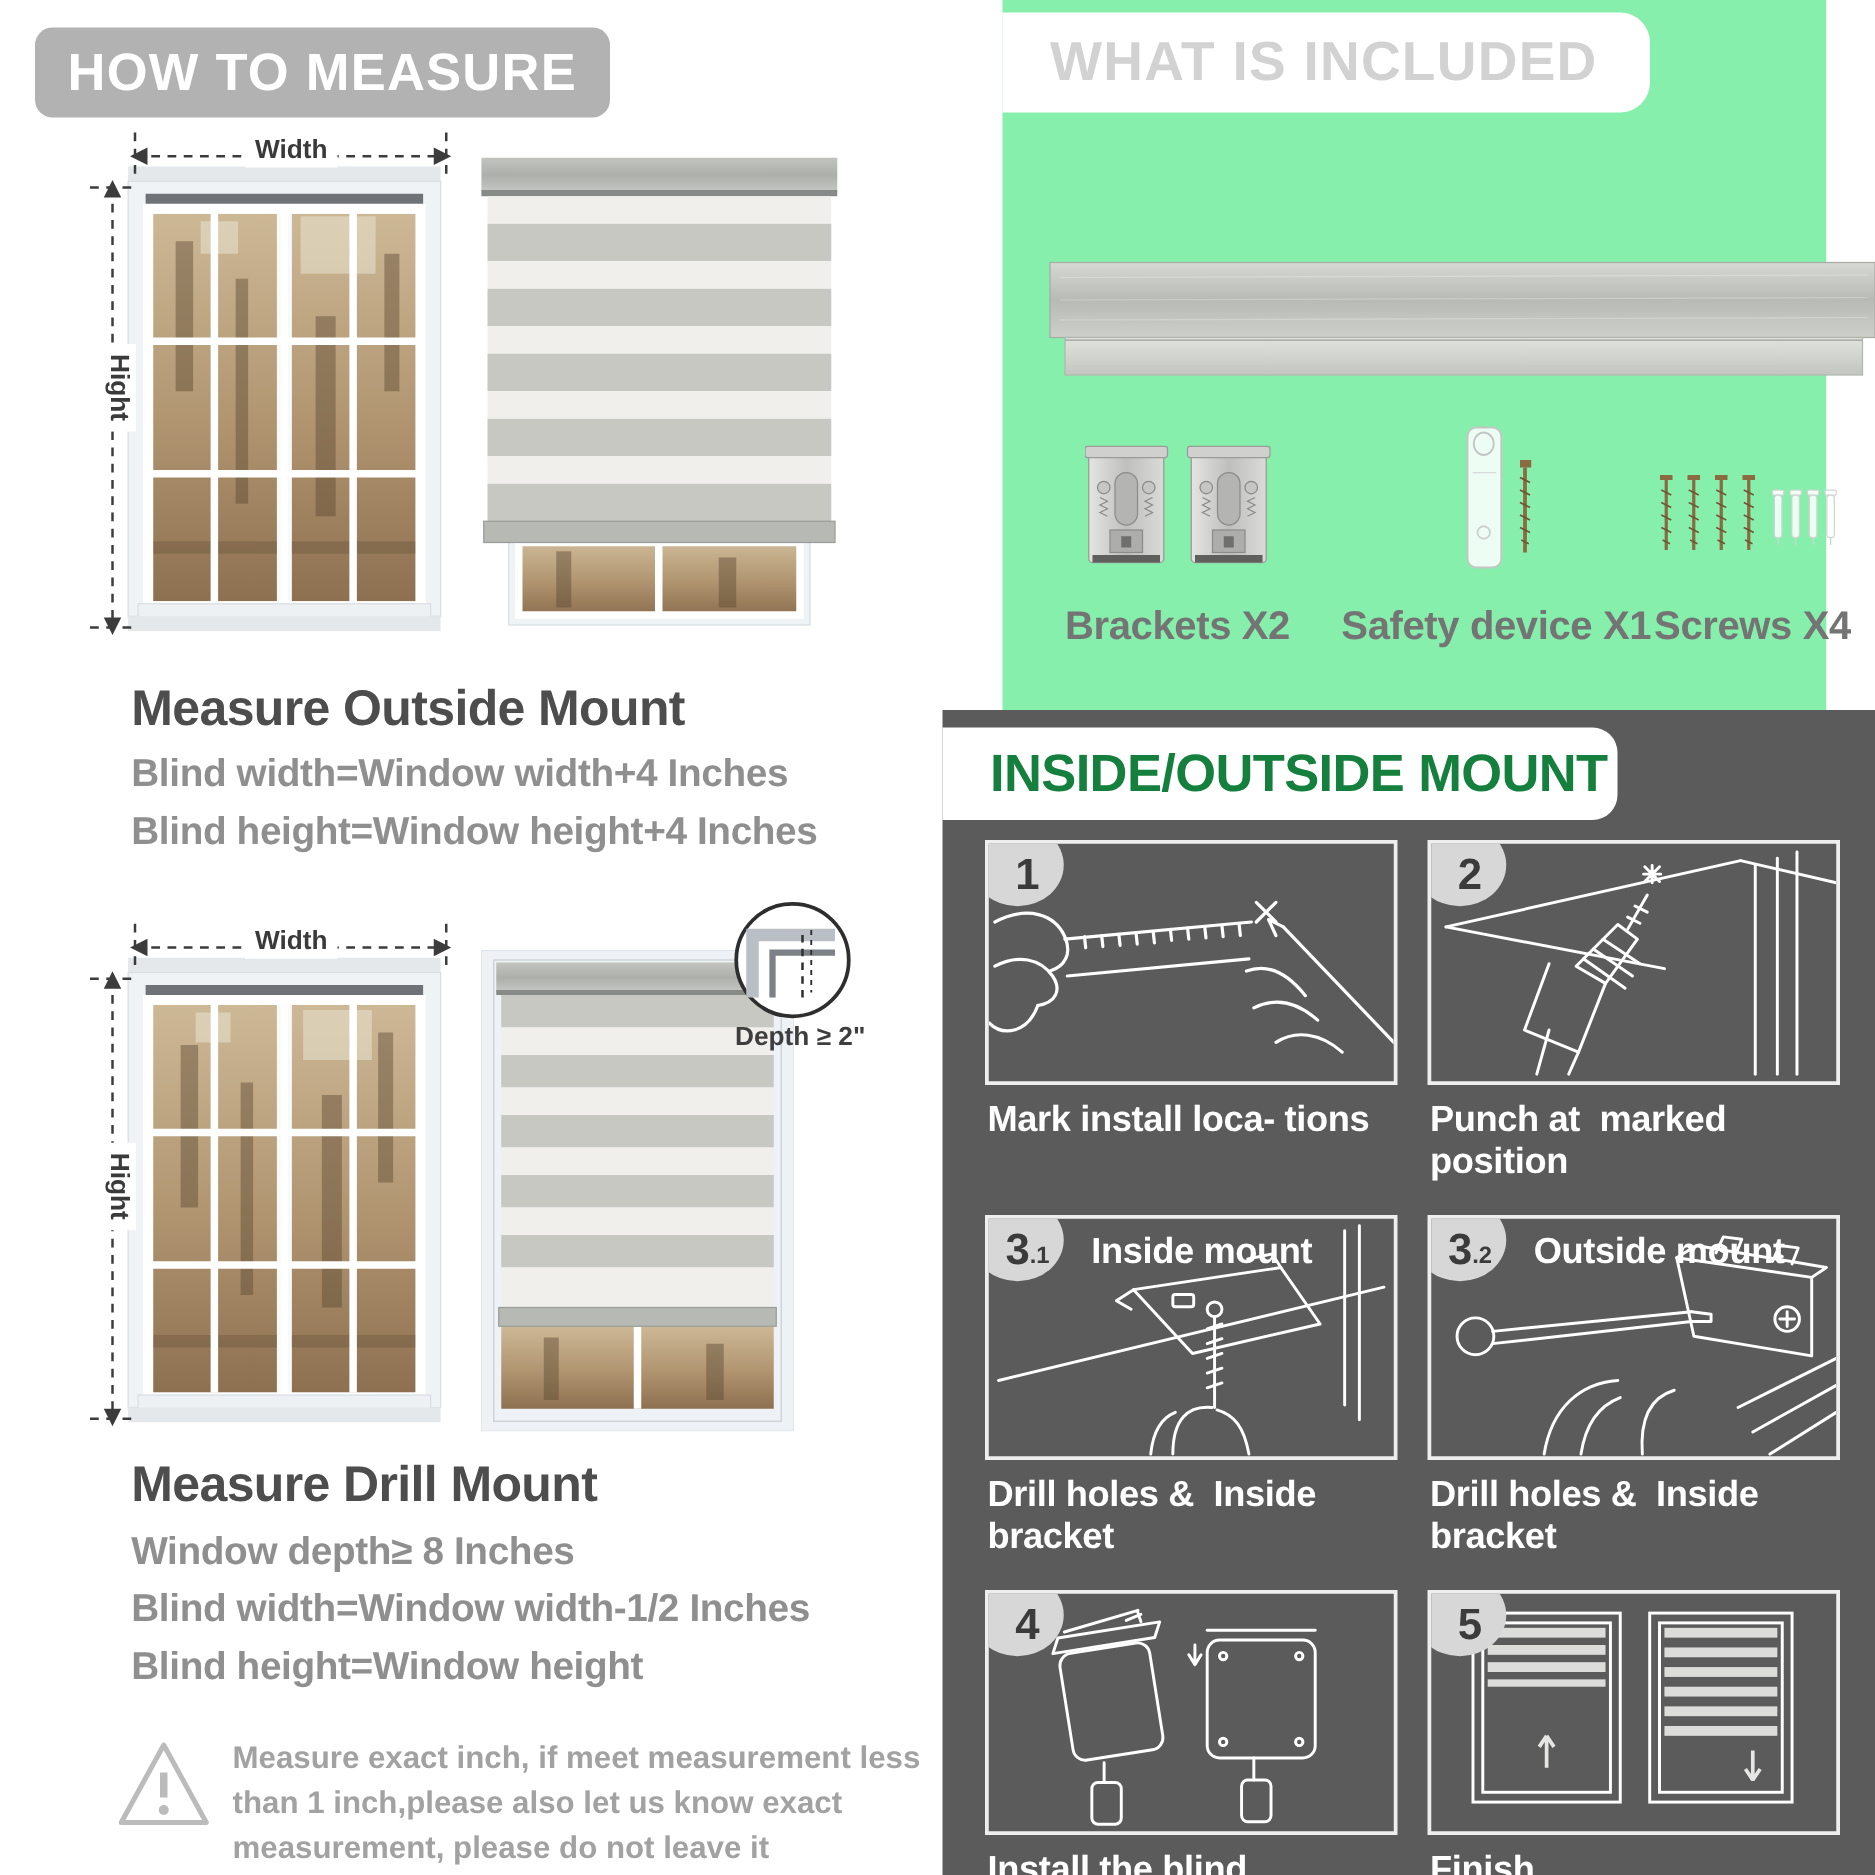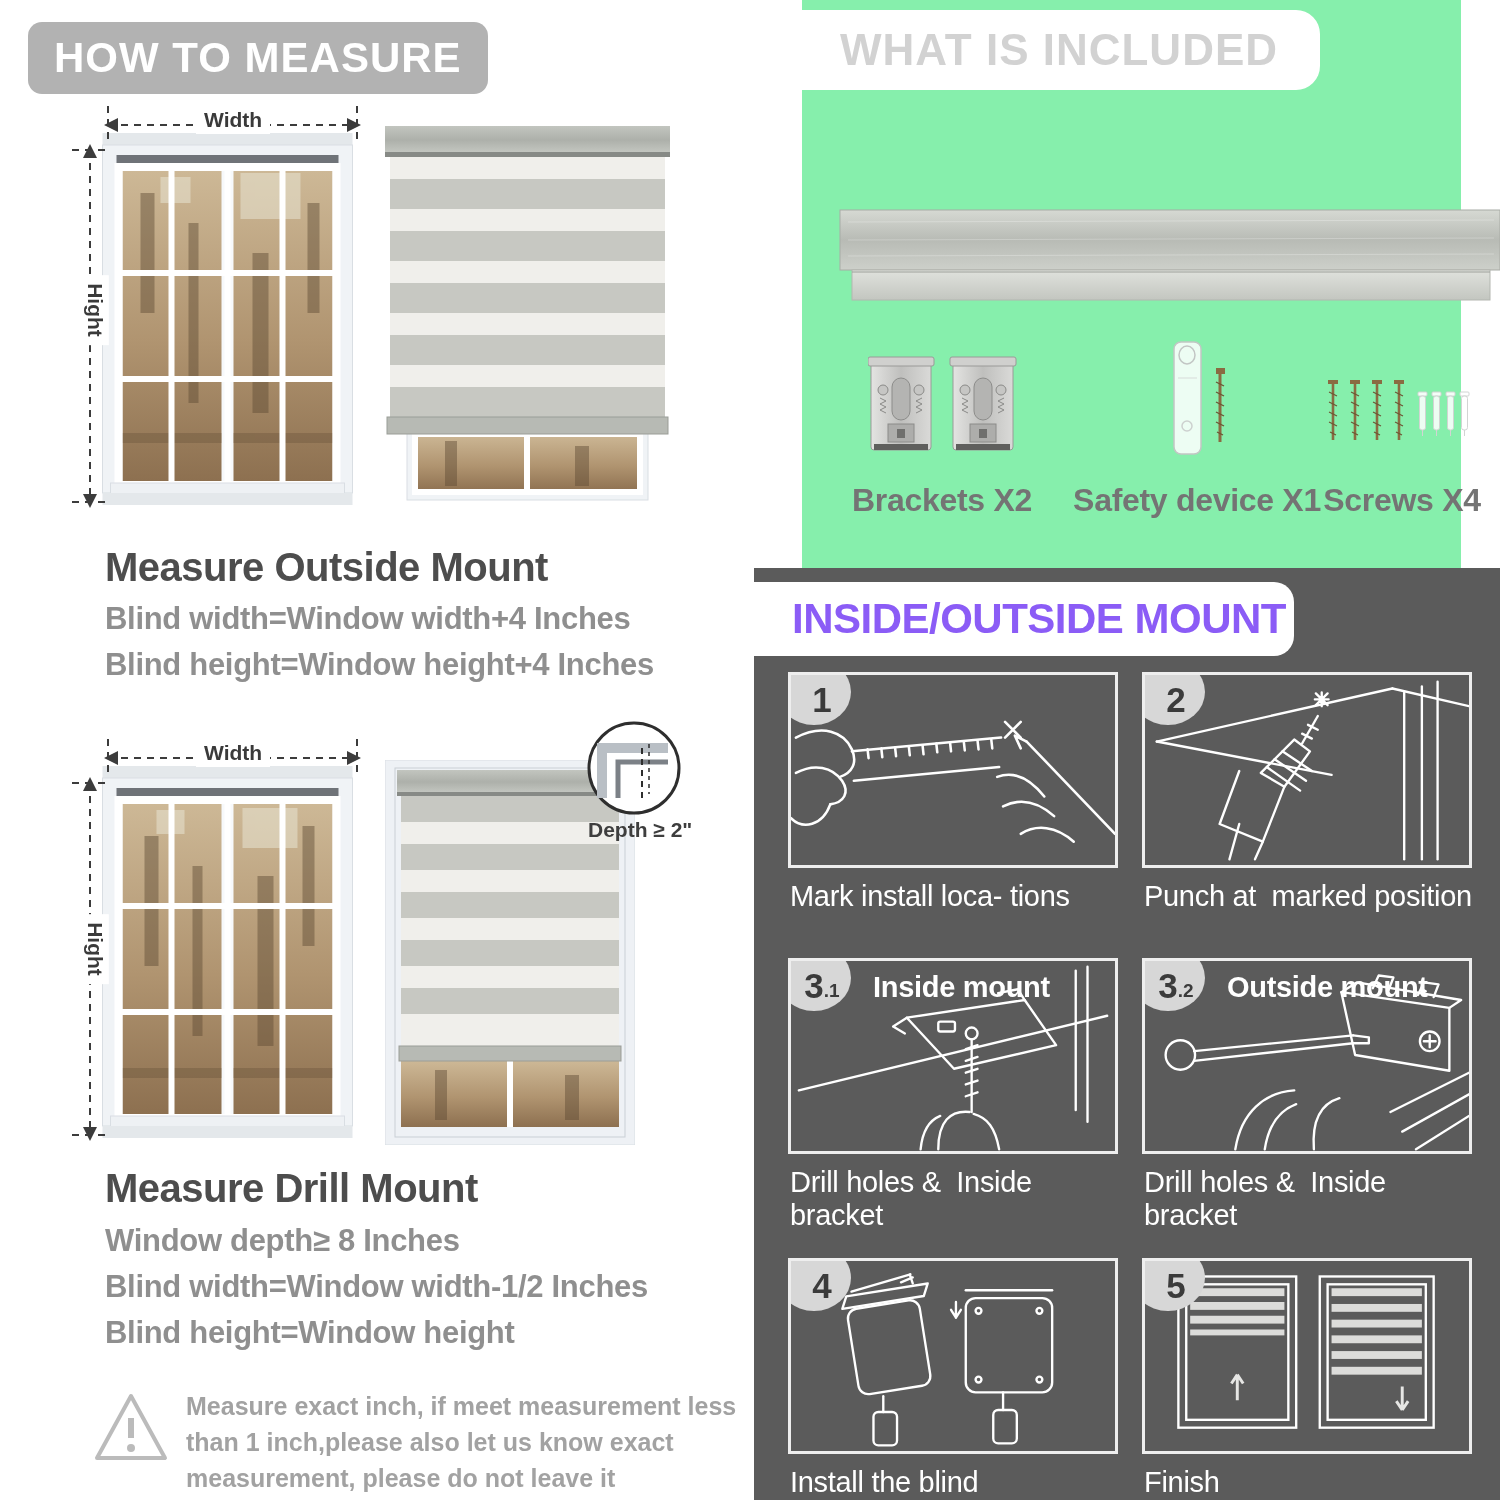--- a/index.html
+++ b/index.html
@@ -17,39 +17,39 @@
   .mlabel.vert{transform:rotate(90deg);}
   .depth-label{position:absolute;font-size:21px;font-weight:bold;color:#3e3e3e;white-space:nowrap;}
   .warn-text{position:absolute;font-size:25px;font-weight:bold;color:#a2a2a2;line-height:36px;}
   
   .right-top{position:absolute;left:754px;top:0;width:659px;height:568px;background:#86efac;margin-left:48px;}
   .right-bottom{position:absolute;left:754px;top:568px;width:746px;height:932px;background:#5b5b5b;}
   .rheader{position:absolute;left:0;top:10px;height:80px;line-height:80px;width:518px;background:#ffffff;
            border-radius:0 24px 24px 0;color:#d2d2d2;font-size:44px;font-weight:bold;letter-spacing:1px;
            padding-left:38px;box-sizing:border-box;white-space:nowrap;}
   .mheader{position:absolute;left:0;top:14px;height:74px;line-height:74px;width:540px;background:#ffffff;
-           border-radius:0 20px 20px 0;color:#8b5cf6;font-size:42px;font-weight:bold;letter-spacing:-.5px;
+           border-radius:0 20px 20px 0;color:#15803d;font-size:42px;font-weight:bold;letter-spacing:-.5px;
            padding-left:38px;box-sizing:border-box;white-space:nowrap;}
   .product-title{position:absolute;left:0;top:146px;width:100%;text-align:center;font-size:36px;
                  font-weight:bold;color:#7b7b7b;letter-spacing:-.3px;}
   .item-label{position:absolute;top:482px;text-align:center;font-size:32px;font-weight:bold;
               color:#747474;letter-spacing:-.3px;}
   
   .steps-grid{position:absolute;left:34px;top:104px;width:690px;display:grid;
               grid-template-columns:330px 330px;column-gap:24px;}
   .step{margin-bottom:8px;}
   .panel{position:relative;height:190px;border:3px solid #eeeeee;overflow:hidden;background:#5b5b5b;}
   .num-ellipse{position:absolute;left:-14px;top:-16px;width:74px;height:66px;background:#d7d7d7;
                border-radius:50%;display:flex;align-items:center;justify-content:center;
                padding:14px 0 0 16px;box-sizing:border-box;color:#3b3b3b;font-weight:bold;}
   .num-main{font-size:35px;line-height:1;}
   .num-sub{font-size:19px;margin-top:10px;line-height:1;}
   .panel-title{position:absolute;left:82px;top:10px;font-size:29px;font-weight:bold;color:#ffffff;
                letter-spacing:-.3px;white-space:pre-wrap;}
-  .caption{margin:12px 0 18px 2px;font-size:29px;font-weight:normal;color:#ffffff;min-height:52px;
+  .caption{margin:12px 0 18px 2px;font-size:29px;font-weight:bold;color:#ffffff;min-height:52px;
            letter-spacing:-.3px;white-space:pre-wrap;}
   .art{position:absolute;left:0;top:0;width:100%;height:100%;}
 </style>
 </head>
 <body>
 
 <div class="canvas">
 
   <svg width="0" height="0" style="position:absolute">
     <defs>

